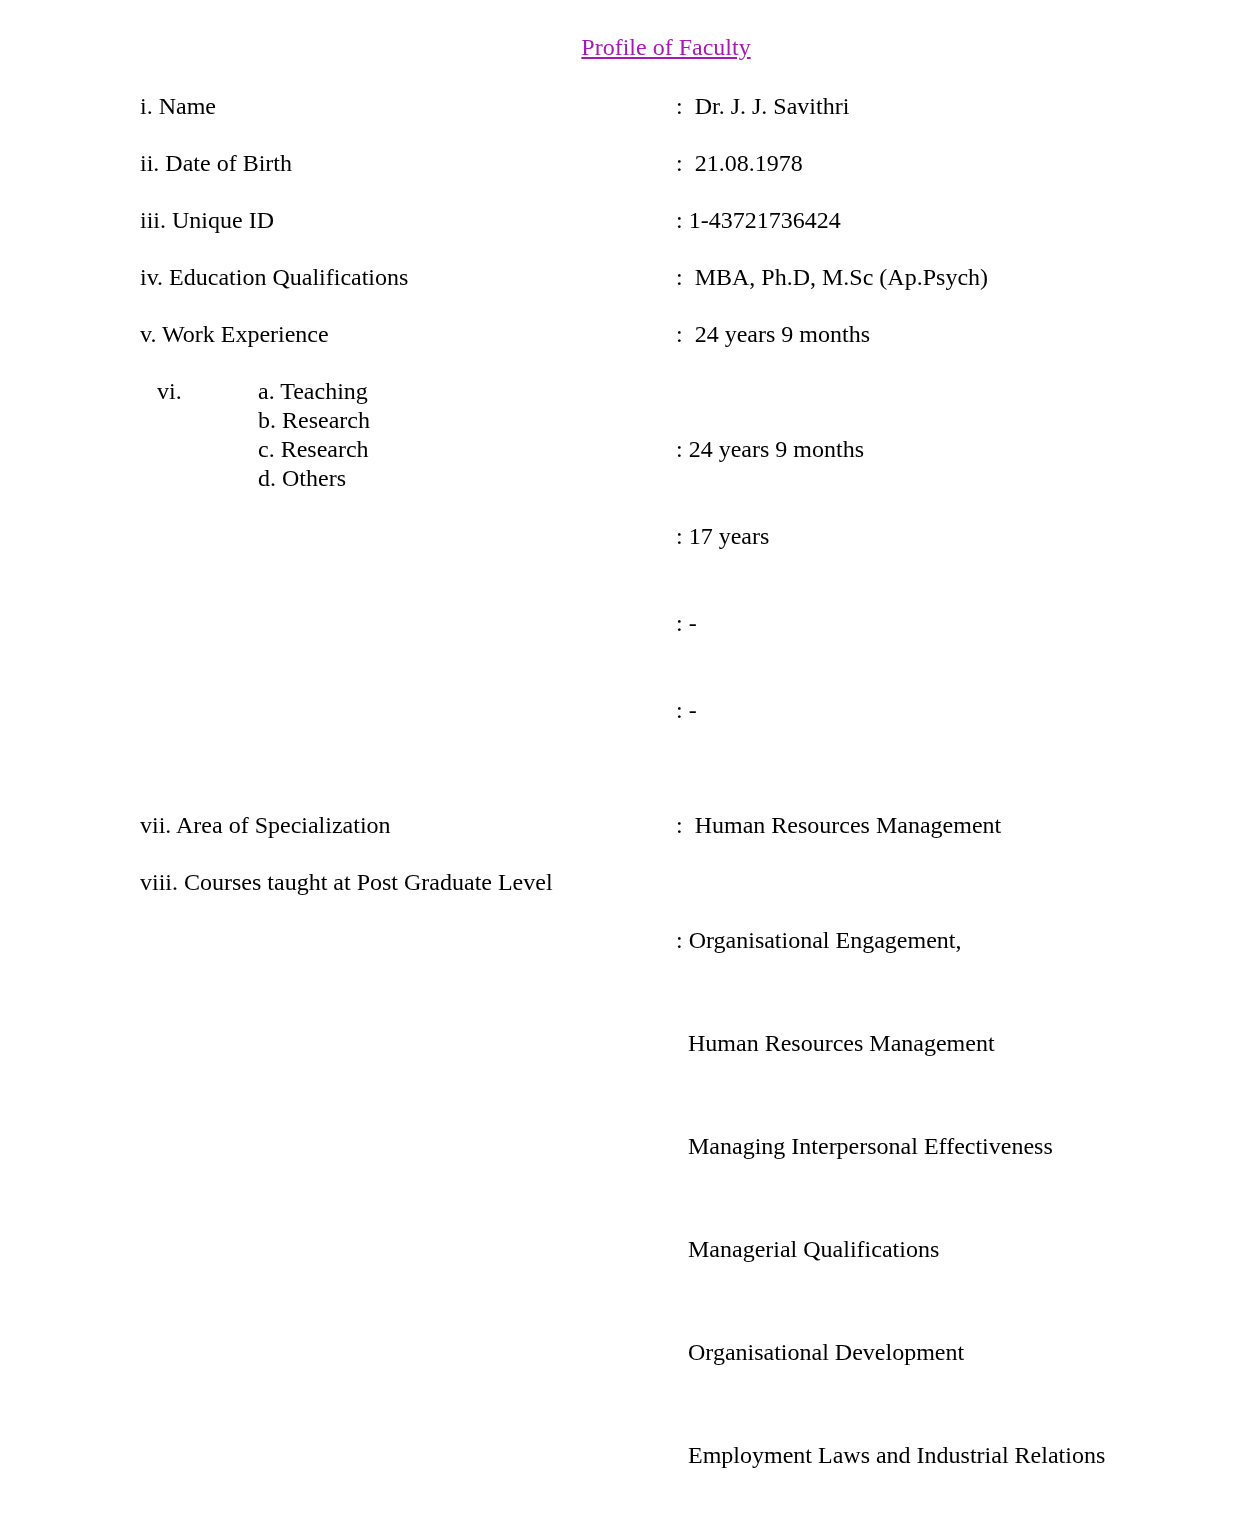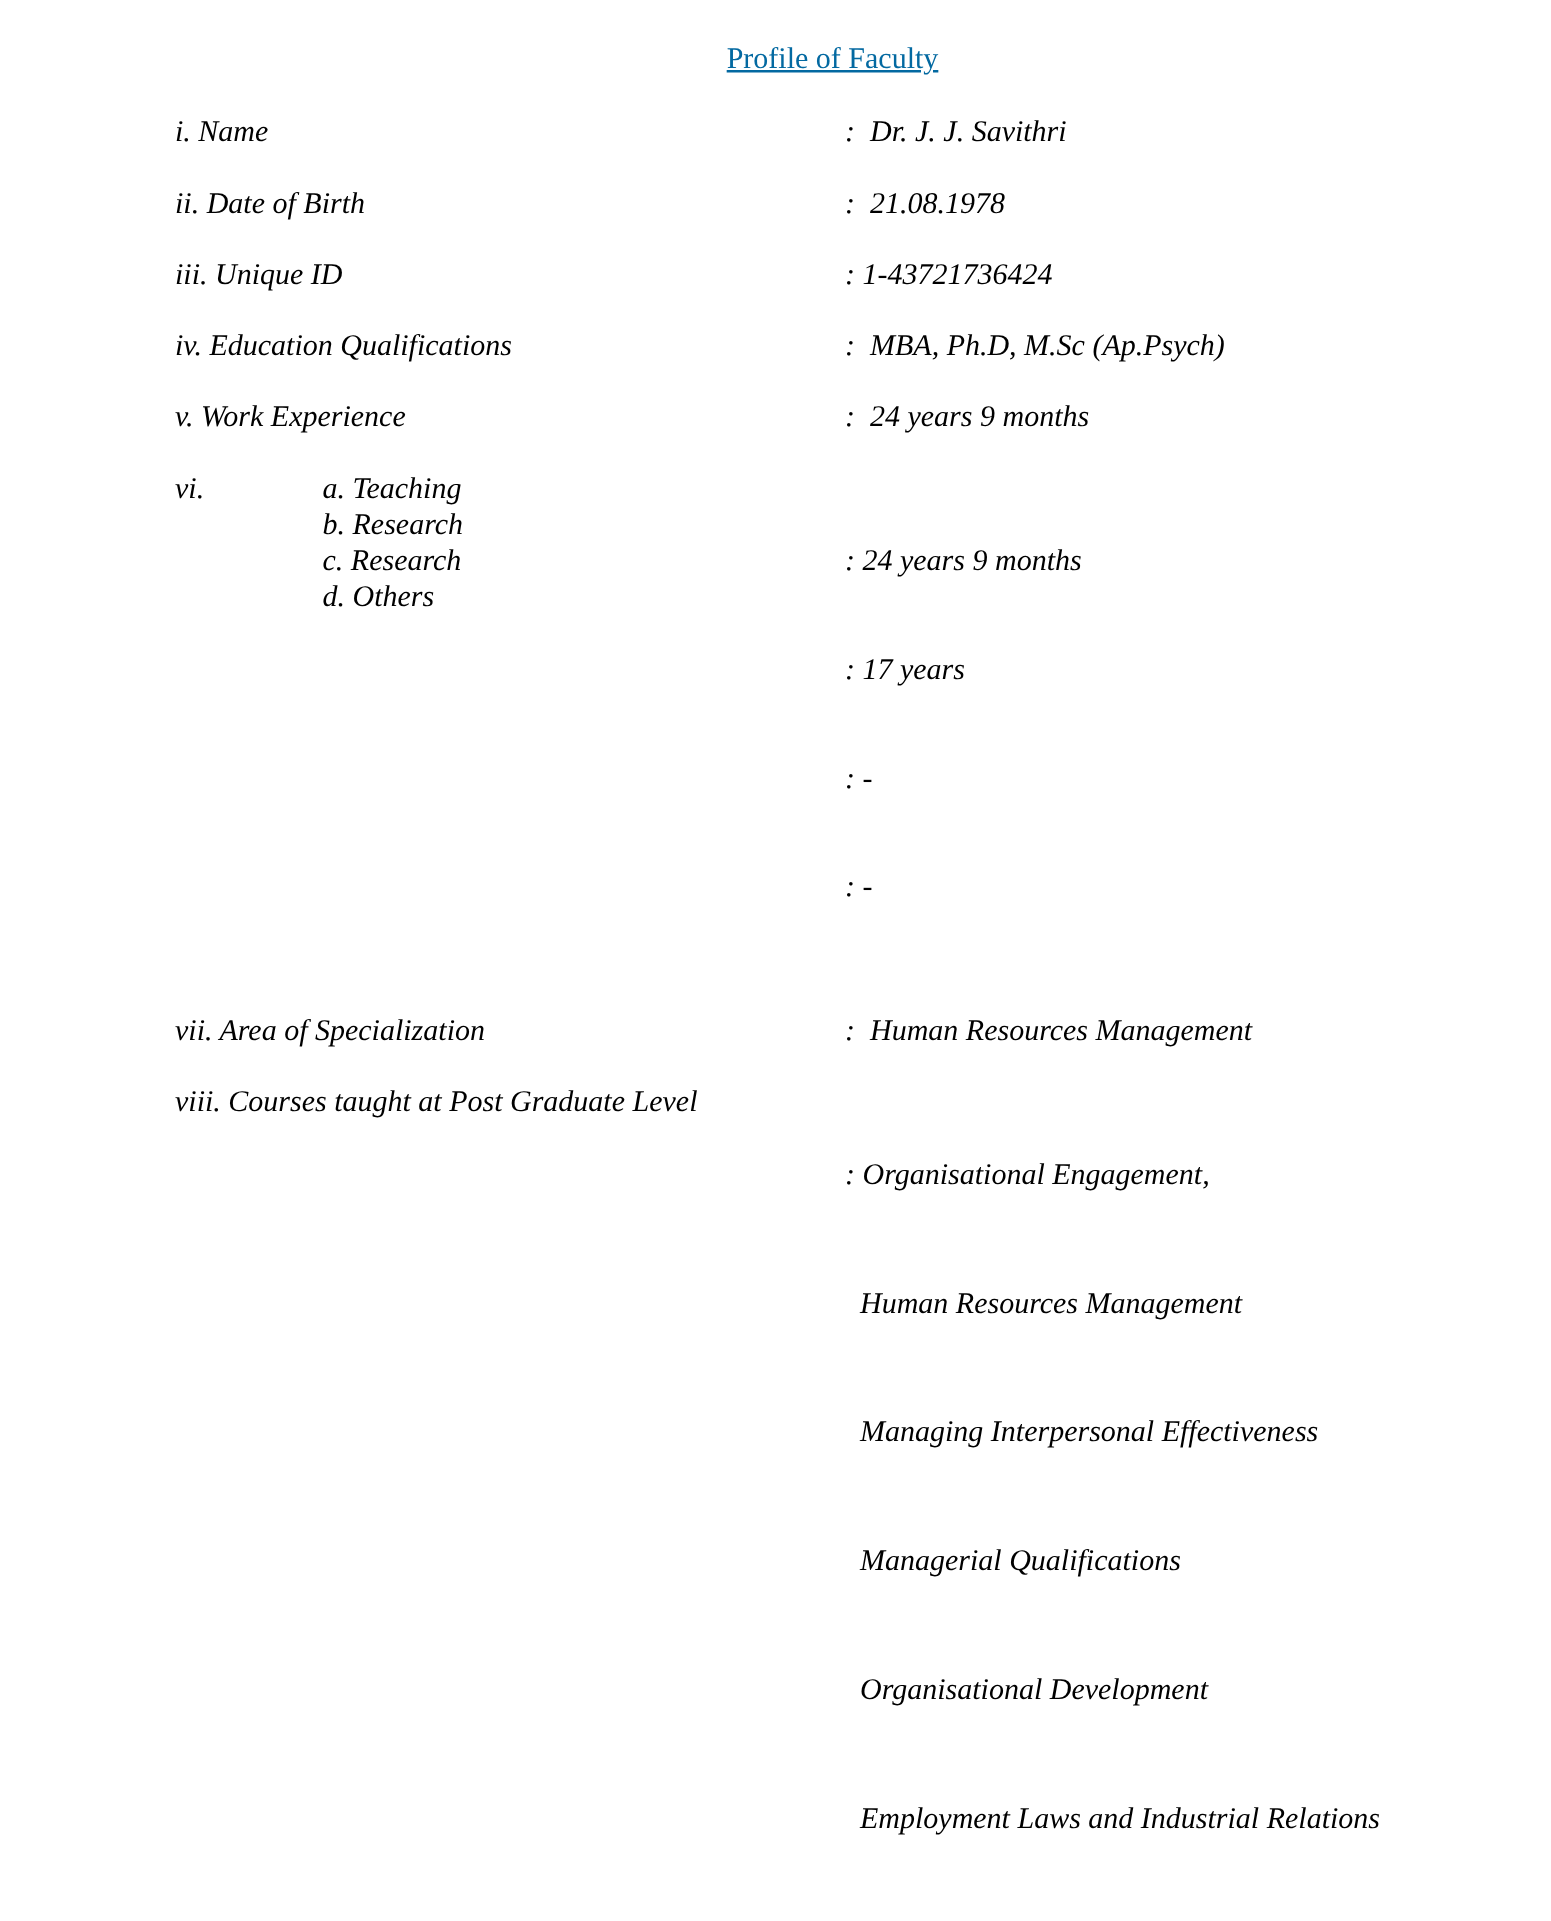--- a/index.html
+++ b/index.html
@@ -15,35 +15,34 @@
   .doc {
     padding: 33px 40px 30px 140px;
     box-sizing: border-box;
   }
   .title-wrap {
     width: 1052px;
     text-align: center;
     margin-bottom: 30px;
   }
   .title {
-    color: #0369a1;
+    color: #a21caf;
     text-decoration: underline;
   }
   .row {
     display: grid;
     grid-template-columns: 536px auto;
     margin-bottom: 28px;
-    font-style: italic;
   }
   .label-col { }
   .value-col { white-space: pre; }
 
   
   .vi-labels { position: relative; }
-  .vi-numeral { position: absolute; left: 0; top: 0; }
+  .vi-numeral { position: absolute; left: 17px; top: 0; }
   .vi-sublabel { margin-left: 118px; }
 
   
   .value-lines div { white-space: pre; }
   .value-lines div.cont { padding-left: 12px; margin-top: 16px; }
 </style>
 </head>
 <body>
 
 <div class="doc">

